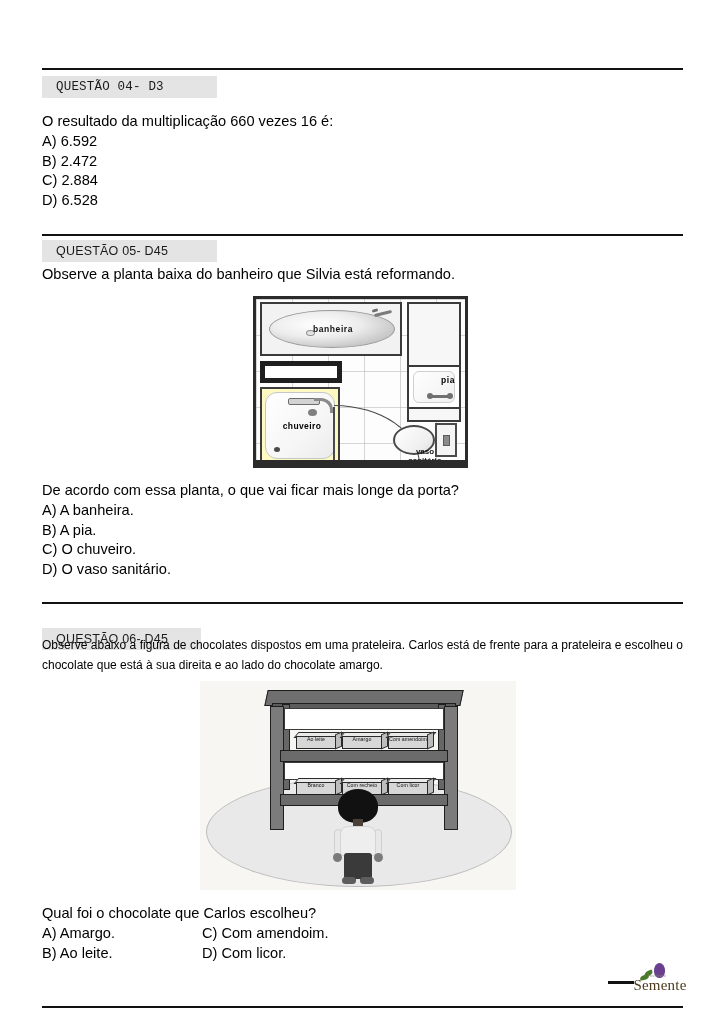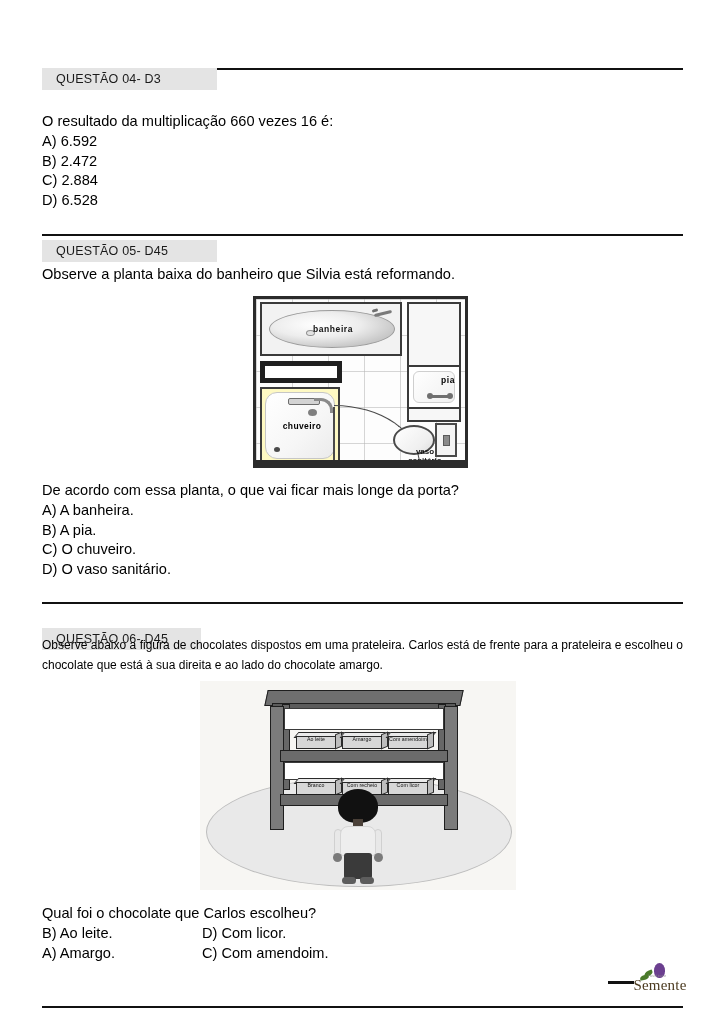--- a/index.html
+++ b/index.html
@@ -554,21 +554,21 @@
     width: 26px; height: 3px;
     background: #111111;
   }
 </style>
 </head>
 <body>
 
 <div class="page">
 
   <div class="rule" style="top:68px;"></div>
-  <div class="qtag w1" style="top:68px;">QUESTÃO 04- D3</div>
+  <div class="qtag w1" style="top:76px;font-family:Liberation Mono, monospace;">QUESTÃO 04- D3</div>
 
   <div class="body-text stem" style="top:112px; width:600px;">O resultado da multiplicação 660 vezes 16 é:</div>
 
   <div class="opts" style="top:132px;">
     <div class="opt-line">A) 6.592</div>
     <div class="opt-line">B) 2.472</div>
     <div class="opt-line">C) 2.884</div>
     <div class="opt-line">D) 6.528</div>
   </div>
 
@@ -714,26 +714,26 @@
       <div class="leg r"></div>
       <div class="shoe l"></div>
       <div class="shoe r"></div>
     </div>
   </div>
 
   <div class="body-text stem" style="top:904px; width:600px;">Qual foi o chocolate que Carlos escolheu?</div>
 
   <div class="two-col-opts" style="top:924px;">
     <div class="row">
+      <div class="c1">A) Amargo.</div>
+      <div class="c2">C) Com amendoim.</div>
+    </div>
+    <div class="row">
       <div class="c1">B) Ao leite.</div>
       <div class="c2">D) Com licor.</div>
-    </div>
-    <div class="row">
-      <div class="c1">A) Amargo.</div>
-      <div class="c2">C) Com amendoim.</div>
     </div>
   </div>
 
   <div class="logo-dash"></div>
   <div class="logo">
     <div class="seed"></div>
     <div class="leaf l1"></div>
     <div class="leaf l2"></div>
     <div class="tag">instituto</div>
     <div class="word">Semente</div>

